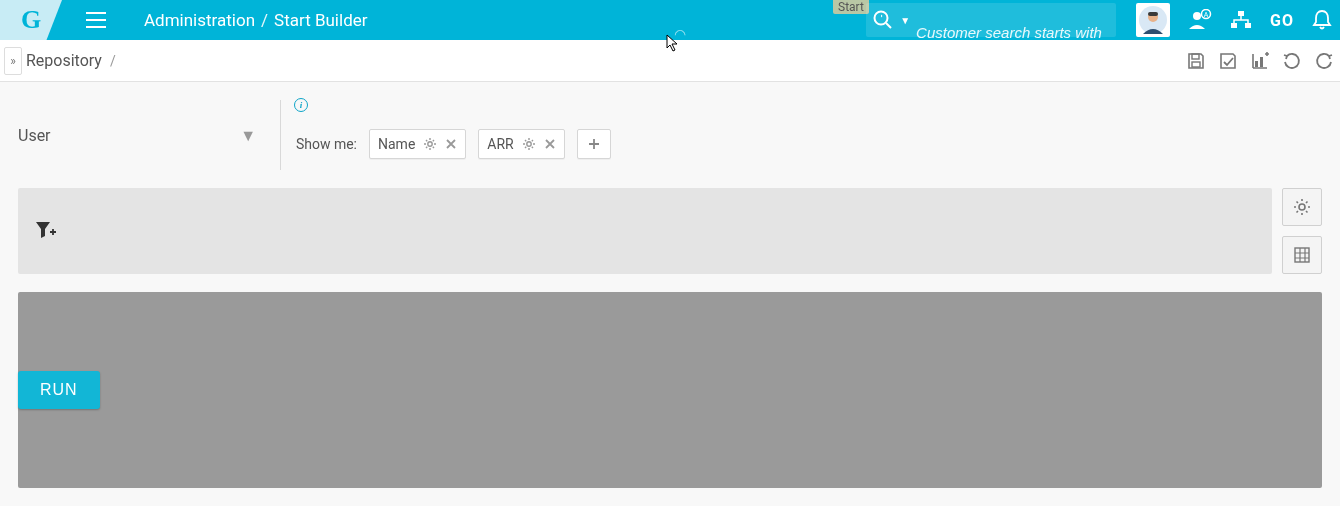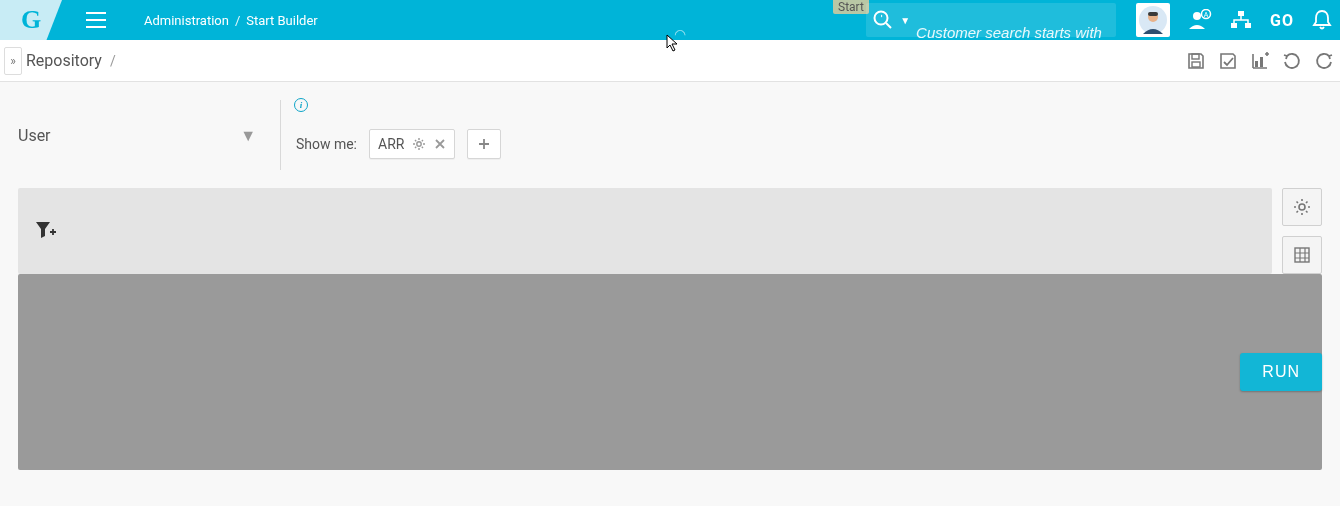--- a/index.html
+++ b/index.html
@@ -4,21 +4,21 @@
 <style>
   * { box-sizing: border-box; margin: 0; padding: 0; }
   body { font-family: -apple-system, "Segoe UI", Roboto, Arial, sans-serif; font-size: 14px; color: #4a4a4a; background: #fff; width: 1340px; height: 506px; overflow: hidden; }
 
   
   .topbar { height: 40px; background: #00b4d8; display: flex; align-items: center; color: #fff; position: relative; }
   .logo-wrap { width: 62px; height: 40px; background: #c8ecf5; display: flex; align-items: center; justify-content: center; clip-path: polygon(0 0, 100% 0, 75% 100%, 0 100%); }
   .logo { font-size: 26px; font-weight: 700; color: #00b4d8; font-family: Georgia, serif; }
   .hamburger { margin-left: 24px; cursor: pointer; }
   .hamburger svg { display: block; }
-  .crumbs { margin-left: 38px; font-size: 13px; color: #fff; display: flex; align-items: center; gap: 6px; }
+  .crumbs { margin-left: 38px; font-size: 17px; color: #fff; display: flex; align-items: center; gap: 6px; }
   .crumbs .sep { opacity: .9; }
   .start-tag { position: absolute; top: 0; left: 833px; background: #b9c7a5; color: #555; font-size: 12px; padding: 0 5px; border-radius: 0 0 2px 2px; line-height: 14px; }
 
   .top-right { position: absolute; right: 8px; top: 0; height: 40px; display: flex; align-items: center; gap: 18px; }
   .search-wrap { display: flex; align-items: center; height: 34px; padding: 0 10px 0 6px; background: rgba(255,255,255,0.12); border-radius: 2px; margin-right: 2px; }
   .search-icon { margin-right: 6px; display: flex; align-items: center; }
   .search-box { background: transparent; border: 0; color: #fff; font-style: italic; font-size: 15px; width: 190px; outline: none; margin-top: 24px; }
   .search-box::placeholder { color: #e8f9fc; opacity: 1; }
   .avatar { width: 34px; height: 34px; background: #fff; border-radius: 2px; display: flex; align-items: center; justify-content: center; }
   .avatar svg { display:block; }
@@ -50,21 +50,21 @@
   .chip-label { color:#555; font-size:14px; }
   .chip-ic { color:#999; cursor:pointer; display:flex; }
   .add-chip { width:34px; height:30px; border:1px solid #d6d6d6; background:#fff; display:flex; align-items:center; justify-content:center; color:#888; border-radius:2px; cursor:pointer; box-shadow: 0 1px 0 rgba(0,0,0,.04);}
 
   .filter-strip { margin-top: 18px; display:flex; gap:10px; }
   .filter-bar { flex:1; height:86px; background:#e4e4e4; border-radius:2px; display:flex; align-items:center; padding-left:16px; }
   .filter-icon { color:#333; }
   .side-btns { width:40px; display:flex; flex-direction:column; gap:10px; }
   .sq-btn { width:40px; height:38px; border:1px solid #d0d0d0; background:#f4f4f4; display:flex; align-items:center; justify-content:center; color:#777; cursor:pointer; border-radius:2px; }
 
-  .results { height: 196px; background:#9a9a9a; border-radius:2px; display:flex; align-items:center; justify-content:flex-end; }
+  .results { margin-top: 18px; height: 196px; background:#9a9a9a; border-radius:2px; display:flex; align-items:center; justify-content:flex-start; }
   .run-btn { background:#12b6d6; color:#fff; border:0; padding:10px 22px; font-size:16px; letter-spacing:1px; border-radius:3px; cursor:pointer; box-shadow: 0 1px 2px rgba(0,0,0,.25); }
 
   .cursor-arrow { position:absolute; left:666px; top:34px; pointer-events:none; }
   .spinner-mark { position:absolute; left:674px; top:26px; color: rgba(255,255,255,.6); font-size:14px; pointer-events:none;}
 </style>
 </head>
 <body>
 
 <div class="topbar">
   <div class="logo-wrap">
@@ -182,20 +182,34 @@
       <span>User</span>
       <span class="caret">▼</span>
     </div>
     <div class="divider-v"></div>
     <span class="info-i">i</span>
 
     <div class="fields-col">
       <div class="row">
         <span class="row-label">Show me:</span>
         <div class="chip">
+          <span class="chip-label">Name</span>
+          <span class="chip-ic">
+              <svg width="14" height="14" viewBox="0 0 14 14">
+                <circle cx="7" cy="7" r="2.2" fill="none" stroke="#999" stroke-width="1.4"></circle>
+                <path d="M7 1 V3 M7 11 V13 M1 7 H3 M11 7 H13 M3 3 L4.2 4.2 M9.8 9.8 L11 11 M3 11 L4.2 9.8 M9.8 4.2 L11 3" stroke="#999" stroke-width="1.4"></path>
+              </svg>
+            </span>
+          <span class="chip-ic">
+              <svg width="12" height="12" viewBox="0 0 12 12">
+                <path d="M2 2 L10 10 M10 2 L2 10" stroke="#999" stroke-width="1.8"></path>
+              </svg>
+            </span>
+        </div>
+        <div class="chip">
           <span class="chip-label">ARR</span>
           <span class="chip-ic">
               <svg width="14" height="14" viewBox="0 0 14 14">
                 <circle cx="7" cy="7" r="2.2" fill="none" stroke="#999" stroke-width="1.4"></circle>
                 <path d="M7 1 V3 M7 11 V13 M1 7 H3 M11 7 H13 M3 3 L4.2 4.2 M9.8 9.8 L11 11 M3 11 L4.2 9.8 M9.8 4.2 L11 3" stroke="#999" stroke-width="1.4"></path>
               </svg>
             </span>
           <span class="chip-ic">
               <svg width="12" height="12" viewBox="0 0 12 12">
                 <path d="M2 2 L10 10 M10 2 L2 10" stroke="#999" stroke-width="1.8"></path>

